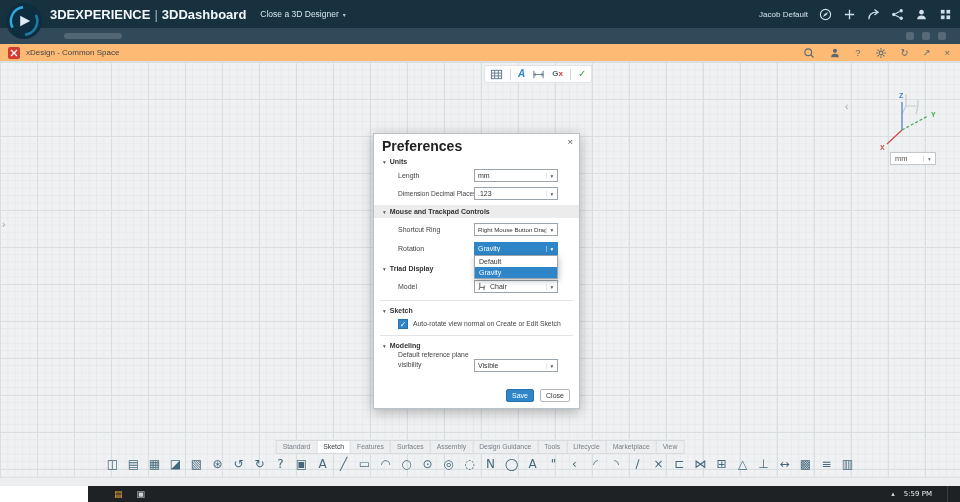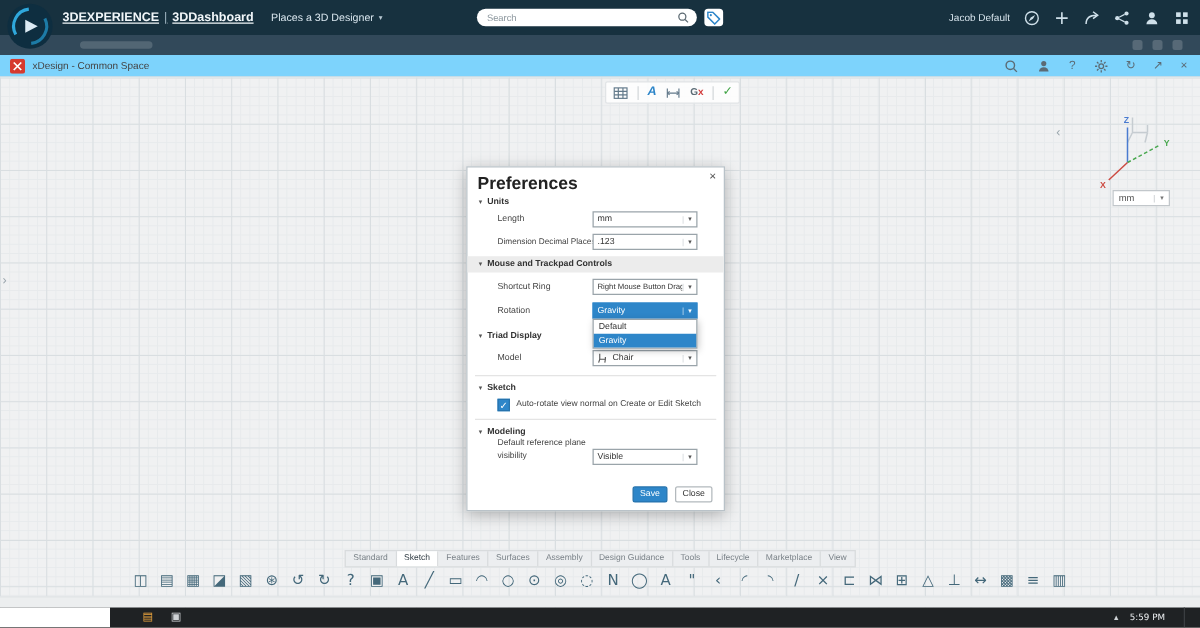--- a/index.html
+++ b/index.html
@@ -2,41 +2,41 @@
 <html><head>
 <meta charset="utf-8">
 <style>
   html,body{margin:0;padding:0;background:#000;}
   .screen{position:relative;width:960px;height:502px;overflow:hidden;background:#fff;
           font-family:"Liberation Sans","DejaVu Sans",sans-serif;-webkit-font-smoothing:antialiased;}
 
   
   .topbar{position:absolute;top:0;left:0;right:0;height:28px;background:#17313f;color:#fff;display:flex;align-items:center;}
   .logo{position:absolute;left:5px;top:2px;width:38px;height:38px;z-index:6;}
-  .brand{margin-left:50px;display:flex;align-items:flex-end;gap:4px;font-size:10px;font-weight:bold;color:#f2f7fa;white-space:nowrap;text-decoration:underline;}
+  .brand{margin-left:50px;display:flex;align-items:flex-end;gap:4px;font-size:13px;font-weight:bold;color:#f2f7fa;white-space:nowrap;}
   .brand .sep{font-weight:normal;color:#9fb4c0;}
   .dashname{margin-left:14px;display:flex;align-items:center;gap:4px;font-size:8.5px;color:#d9e6ee;white-space:nowrap;cursor:default;}
   .dashname .car{font-size:6px;color:#b9c9d3;}
   .searchwrap{position:absolute;left:50%;top:7px;transform:translateX(-50%);display:flex;gap:6px;align-items:center;height:14px;}
   .searchbox{width:176px;height:14px;background:#fff;border-radius:7px;display:flex;align-items:center;padding:0 6px;box-sizing:border-box;}
   .searchbox input{border:0;outline:0;background:transparent;flex:1;font-size:7.5px;color:#333;font-family:inherit;}
   .searchbox input::placeholder{color:#8a959c;}
   .sico{width:10px;height:10px;color:#5c6a72;flex:0 0 auto;}
   .tagbtn{width:15px;height:14px;background:#fff;border:0;border-radius:3px;padding:1px;display:flex;align-items:center;justify-content:center;cursor:default;}
   .topright{position:absolute;right:8px;top:0;height:28px;display:flex;align-items:center;gap:11px;color:#d7e4ec;}
   .uname{font-size:8px;white-space:nowrap;}
   .tico{width:13px;height:13px;color:#cfe0ea;}
 
   
   .dashstrip{position:absolute;top:28px;left:0;right:0;height:16px;background:#32495a;}
   .dimbar{position:absolute;left:64px;top:5px;width:58px;height:6px;border-radius:3px;background:rgba(255,255,255,.16);}
   .dimicon{position:absolute;top:4px;width:8px;height:8px;border-radius:2px;background:rgba(255,255,255,.18);}
 
   
-  .appbar{position:absolute;top:44px;left:0;right:0;height:18px;background:#7dd3fc;border-bottom:1px solid #dddfe1;display:flex;align-items:center;box-sizing:border-box;}
+  .appbar{position:absolute;top:44px;left:0;right:0;height:18px;background:#fdba74;border-bottom:1px solid #dddfe1;display:flex;align-items:center;box-sizing:border-box;}
   .xdicon{width:12px;height:12px;margin-left:8px;flex:0 0 auto;}
   .apptitle{margin-left:6px;font-size:8px;color:#444;white-space:nowrap;}
   .appicons{margin-left:auto;margin-right:10px;display:flex;gap:14px;align-items:center;color:#5b6b75;}
   .aico{width:12px;height:12px;}
   .agl{font-size:9.5px;line-height:12px;color:#5b6b75;}
 
   
   .canvas{position:absolute;top:62px;left:0;width:960px;height:424px;background-color:#f0f1f2;
     background-image:
       linear-gradient(to right,#d9dee1 1px,transparent 1px),
@@ -119,37 +119,22 @@
       <path d="M8 27 A14.5 14.5 0 0 1 19 5.6" fill="none" stroke="#2fa8dc" stroke-width="2.6"></path>
       <path d="M32.5 13.5 A14.5 14.5 0 0 1 21 34.4" fill="none" stroke="#1d7ba6" stroke-width="2.6"></path>
       <polygon points="16,14.5 26.5,20 16,25.5" fill="#dcebf4"></polygon>
     </svg>
     <div class="brand">
       <span>3DEXPERIENCE</span>
       <span class="sep">|</span>
       <span>3DDashboard</span>
     </div>
     <div class="dashname">
-      <span>Places a 3D Designer</span>
+      <span>Close a 3D Designer</span>
       <span class="car">▾</span>
-    </div>
-    <div class="searchwrap">
-      <div class="searchbox">
-        <input class="search" placeholder="Search" style="">
-        <svg class="sico" viewBox="0 0 16 16">
-          <circle cx="7" cy="7" r="4.5" fill="none" stroke="currentColor" stroke-width="1.6"></circle>
-          <line x1="10.5" y1="10.5" x2="14.2" y2="14.2" stroke="currentColor" stroke-width="1.6"></line>
-        </svg>
-      </div>
-      <button class="tagbtn">
-        <svg width="11" height="11" viewBox="0 0 14 14">
-          <path d="M1 6 V1 h5 l7 7 -5 5 z" fill="none" stroke="#2e86c9" stroke-width="1.5"></path>
-          <circle cx="4" cy="4" r="1.1" fill="#2e86c9"></circle>
-        </svg>
-      </button>
     </div>
     <div class="topright">
       <span class="uname">Jacob Default</span>
       <svg class="tico" viewBox="0 0 14 14">
         <circle cx="7" cy="7" r="5.5" fill="none" stroke="currentColor" stroke-width="1.2"></circle>
         <path d="M9.8 4.2 L8 7.6 L4.2 9.8 L6 6.4 Z" fill="currentColor"></path>
       </svg>
       <svg class="tico" viewBox="0 0 14 14">
         <path d="M7 2 V12 M2 7 H12" stroke="currentColor" stroke-width="1.4"></path>
       </svg>

